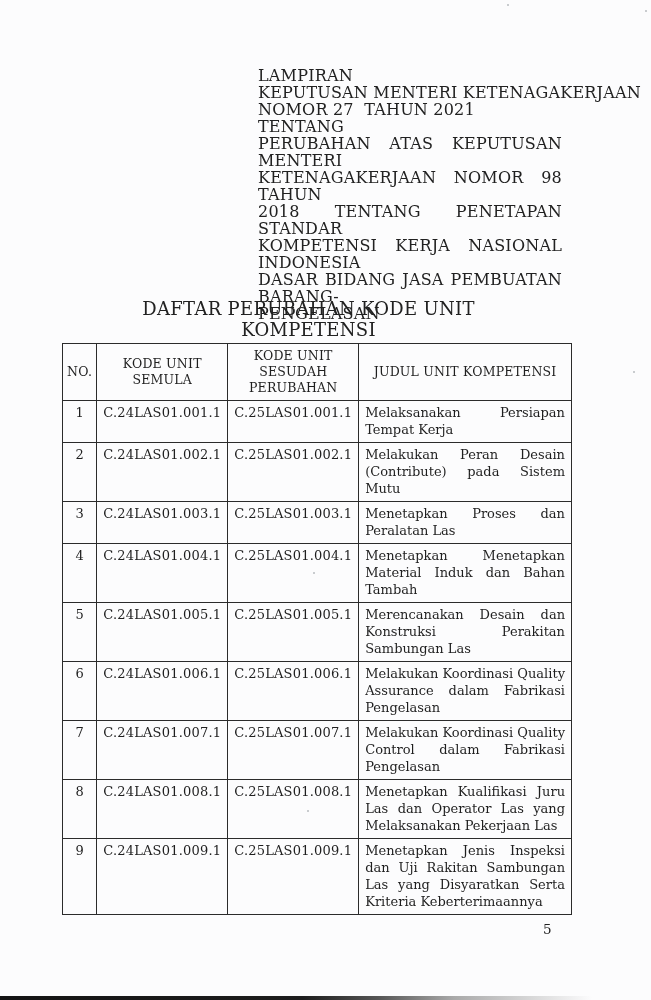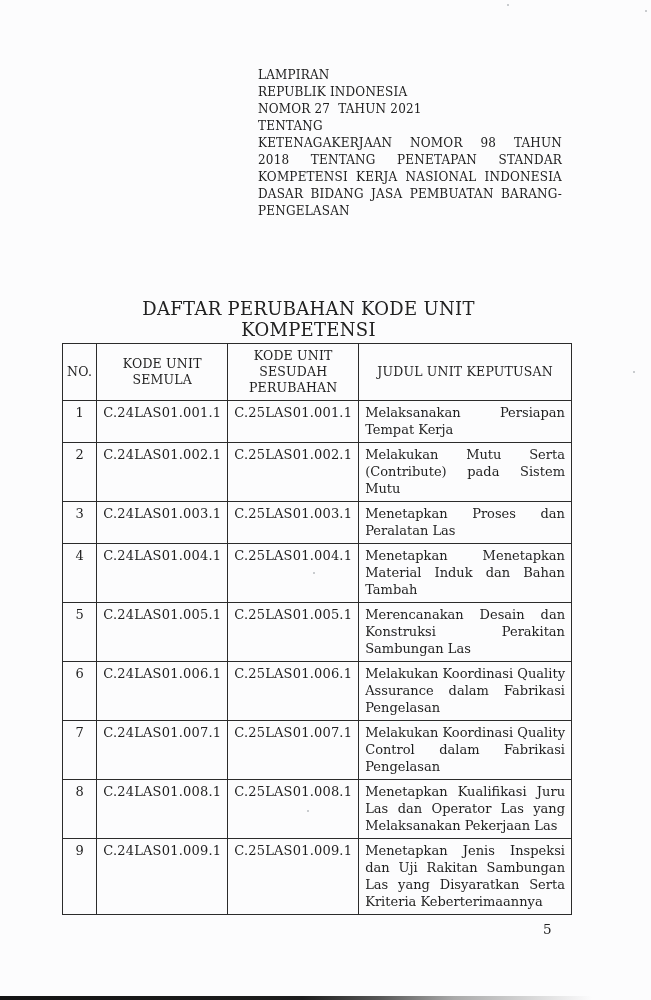--- a/index.html
+++ b/index.html
@@ -12,21 +12,21 @@
     font-family: "DejaVu Serif", "Liberation Serif", serif;
     color: #212121;
   }
 
   
   .letterhead {
     position: absolute;
     left: 258px;
     top: 67px;
     width: 304px;
-    font-size: 12px;
+    font-size: 16px;
     line-height: 17px;
     letter-spacing: 0.2px;
   }
   .hline { text-align: left; white-space: pre; }
   .hline.j {
     white-space: normal;
     text-align: justify;
     text-align-last: justify;
   }
 
@@ -95,23 +95,24 @@
   }
   .speck.dark { background: #55514d; }
 </style>
 </head>
 <body>
 
 <div class="page">
 
   <div class="letterhead">
     <div class="hline">LAMPIRAN</div>
-    <div class="hline">REPUBLIK INDONESIA</div>
+    <div class="hline">KEPUTUSAN MENTERI KETENAGAKERJAAN</div>
     <div class="hline">NOMOR 27  TAHUN 2021</div>
     <div class="hline">TENTANG</div>
+    <div class="hline j">PERUBAHAN ATAS KEPUTUSAN MENTERI</div>
     <div class="hline j">KETENAGAKERJAAN NOMOR 98 TAHUN</div>
     <div class="hline j">2018 TENTANG PENETAPAN STANDAR</div>
     <div class="hline j">KOMPETENSI KERJA NASIONAL INDONESIA</div>
     <div class="hline j">DASAR BIDANG JASA PEMBUATAN BARANG-</div>
     <div class="hline">PENGELASAN</div>
   </div>
 
   <div class="doc-title">DAFTAR PERUBAHAN KODE UNIT KOMPETENSI</div>
 
   <table class="kode">
@@ -119,35 +120,35 @@
       <col style="width:35px">
         <col style="width:128px">
         <col style="width:120px">
         <col style="width:227px">
     </colgroup>
     <thead>
       <tr>
         <th>NO.</th>
         <th>KODE UNIT SEMULA</th>
         <th>KODE UNIT SESUDAH PERUBAHAN</th>
-        <th>JUDUL UNIT KEPUTUSAN</th>
+        <th>JUDUL UNIT KOMPETENSI</th>
       </tr>
     </thead>
     <tbody>
       <tr>
         <td class="c-no">1</td>
         <td class="c-code">C.24LAS01.001.1</td>
         <td class="c-code">C.25LAS01.001.1</td>
         <td class="c-judul"><span>Melaksanakan Persiapan Tempat Kerja</span><span class="italic"></span><span></span></td>
       </tr>
       <tr>
         <td class="c-no">2</td>
         <td class="c-code">C.24LAS01.002.1</td>
         <td class="c-code">C.25LAS01.002.1</td>
-        <td class="c-judul"><span>Melakukan Mutu Serta </span><span class="italic">(Contribute)</span><span> pada Sistem Mutu</span></td>
+        <td class="c-judul"><span>Melakukan Peran Desain </span><span class="italic">(Contribute)</span><span> pada Sistem Mutu</span></td>
       </tr>
       <tr>
         <td class="c-no">3</td>
         <td class="c-code">C.24LAS01.003.1</td>
         <td class="c-code">C.25LAS01.003.1</td>
         <td class="c-judul"><span>Menetapkan Proses dan Peralatan Las</span><span class="italic"></span><span></span></td>
       </tr>
       <tr>
         <td class="c-no">4</td>
         <td class="c-code">C.24LAS01.004.1</td>

